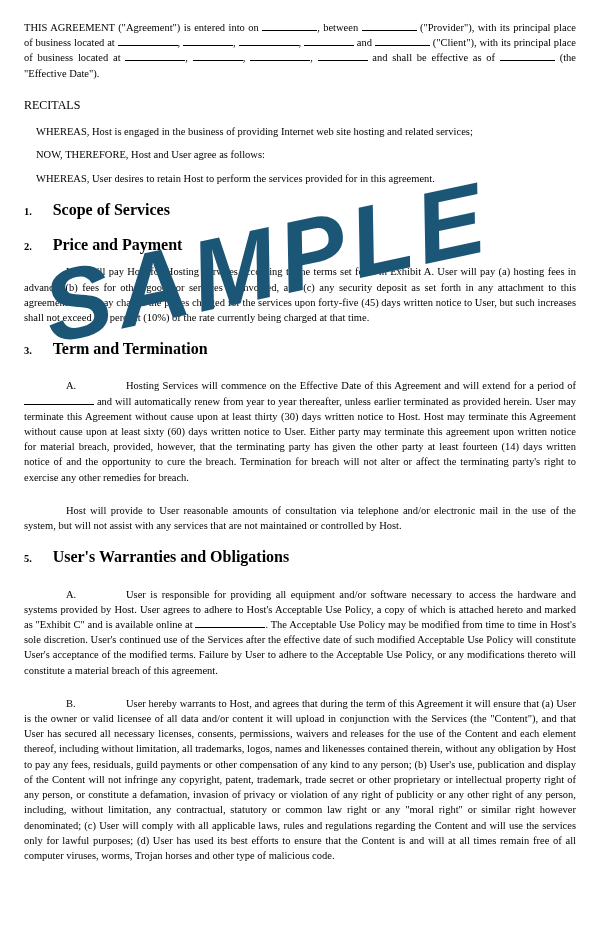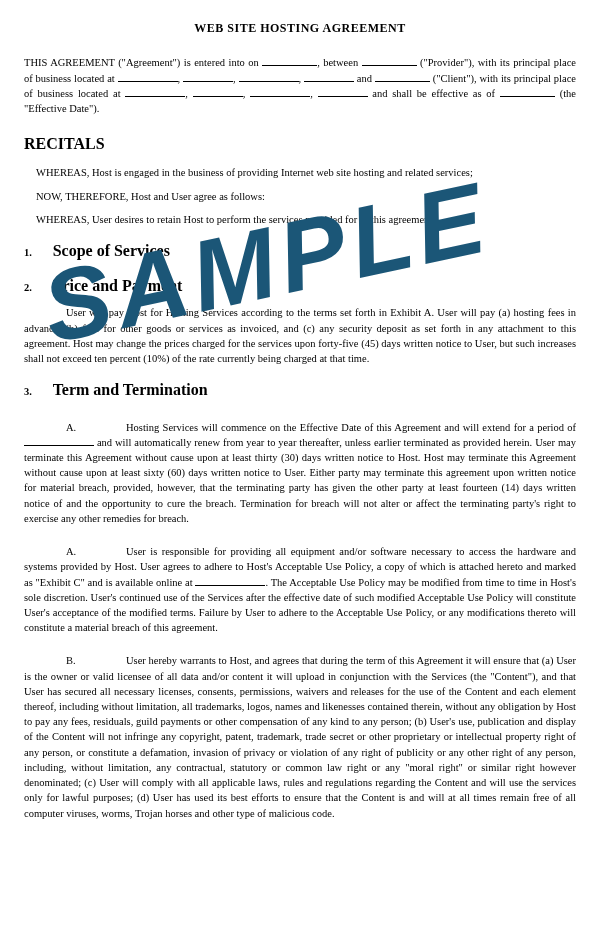--- a/index.html
+++ b/index.html
@@ -25,22 +25,22 @@
     font-size: 12px;
     letter-spacing: 0.5px;
     margin-bottom: 18px;
   }
   .intro {
     text-align: justify;
     margin-bottom: 16px;
   }
   .u { }
   .recitals-head {
-    font-weight: bold;
-    font-size: 16px;
+    font-weight: normal;
+    font-size: 12px;
     margin: 10px 0 10px 0;
   }
   .para { text-align: justify; margin: 8px 12px; }
   .sec-row {
     margin: 12px 0 8px 0;
   }
   .sec-num { font-weight: bold; display: inline-block; width: 26px; }
   .sec-title { font-weight: bold; font-size: 16px; }
   .body-para {
     text-align: justify;
@@ -73,21 +73,20 @@
     z-index: 5;
   }
 </style>
 </head>
 <body>
 
 <div class="page">
 
   <div class="watermark">SAMPLE</div>
 
-  <div class="title">WEB SITE HOSTING AGREEMENT</div>
 
   <div class="intro">
     <span class="u">THIS AGREEMENT</span><span> ("Agreement") is entered into on </span><span class="blank w55"></span><span>, between </span><span class="blank w55"></span><span> ("Provider"), with its principal place of business located at </span><span class="blank w60"></span>, <span class="blank w50"></span>, <span class="blank w60"></span>, <span class="blank w50"></span><span> and </span><span class="blank w55"></span><span> ("Client"), with its principal place of business located at </span><span class="blank w60"></span>, <span class="blank w50"></span>, <span class="blank w60"></span>, <span class="blank w50"></span><span> and shall be effective as of </span><span class="blank w55"></span><span> (the "Effective Date").</span>
   </div>
 
   <div class="recitals-head">RECITALS</div>
 
   <div class="para">WHEREAS, Host is engaged in the business of providing Internet web site hosting and related services;</div>
   <div class="para">NOW, THEREFORE, Host and User agree as follows:</div>
   <div class="para">WHEREAS, User desires to retain Host to perform the services provided for in this agreement.</div>
@@ -104,21 +103,26 @@
   <div class="body-para">User will pay Host for Hosting Services according to the terms set forth in Exhibit A. User will pay (a) hosting fees in advance, (b) fees for other goods or services as invoiced, and (c) any security deposit as set forth in any attachment to this agreement. Host may change the prices charged for the services upon forty-five (45) days written notice to User, but such increases shall not exceed ten percent (10%) of the rate currently being charged at that time.</div>
 
   <div class="sec-row">
     <span class="sec-num">3.</span>
     <span class="sec-title">Term and Termination</span>
   </div>
   <div class="sub-para">
     <span class="sub-label">A.</span><span>Hosting Services will commence on the Effective Date of this Agreement and will extend for a period of </span><span class="blank w70"></span><span> and will automatically renew from year to year thereafter, unless earlier terminated as provided herein. User may terminate this Agreement without cause upon at least thirty (30) days written notice to Host. Host may terminate this Agreement without cause upon at least sixty (60) days written notice to User. Either party may terminate this agreement upon written notice for material breach, provided, however, that the terminating party has given the other party at least fourteen (14) days written notice of and the opportunity to cure the breach. Termination for breach will not alter or affect the terminating party's right to exercise any other remedies for breach.</span>
   </div>
 
+  <div class="body-para">Host will provide to User reasonable amounts of consultation via telephone and/or electronic mail in the use of the system, but will not assist with any services that are not maintained or controlled by Host.</div>
 
+  <div class="sec-row">
+    <span class="sec-num">5.</span>
+    <span class="sec-title">User's Warranties and Obligations</span>
+  </div>
   <div class="sub-para">
     <span class="sub-label">A.</span><span>User is responsible for providing all equipment and/or software necessary to access the hardware and systems provided by Host. User agrees to adhere to Host's Acceptable Use Policy, a copy of which is attached hereto and marked as "Exhibit C" and is available online at </span><span class="blank w70"></span><span>. The Acceptable Use Policy may be modified from time to time in Host's sole discretion. User's continued use of the Services after the effective date of such modified Acceptable Use Policy will constitute User's acceptance of the modified terms. Failure by User to adhere to the Acceptable Use Policy, or any modifications thereto will constitute a material breach of this agreement.</span>
   </div>
   <div class="sub-para">
     <span class="sub-label">B.</span><span>User hereby warrants to Host, and agrees that during the term of this Agreement it will ensure that (a) User is the owner or valid licensee of all data and/or content it will upload in conjunction with the Services (the "Content"), and that User has secured all necessary licenses, consents, permissions, waivers and releases for the use of the Content and each element thereof, including without limitation, all trademarks, logos, names and likenesses contained therein, without any obligation by Host to pay any fees, residuals, guild payments or other compensation of any kind to any person; (b) User's use, publication and display of the Content will not infringe any copyright, patent, trademark, trade secret or other proprietary or intellectual property right of any person, or constitute a defamation, invasion of privacy or violation of any right of publicity or any other right of any person, including, without limitation, any contractual, statutory or common law right or any "moral right" or similar right however denominated; (c) User will comply with all applicable laws, rules and regulations regarding the Content and will use the services only for lawful purposes; (d) User has used its best efforts to ensure that the Content is and will at all times remain free of all computer viruses, worms, Trojan horses and other type of malicious code.</span>
   </div>
 
 </div>
 
 </body></html>

